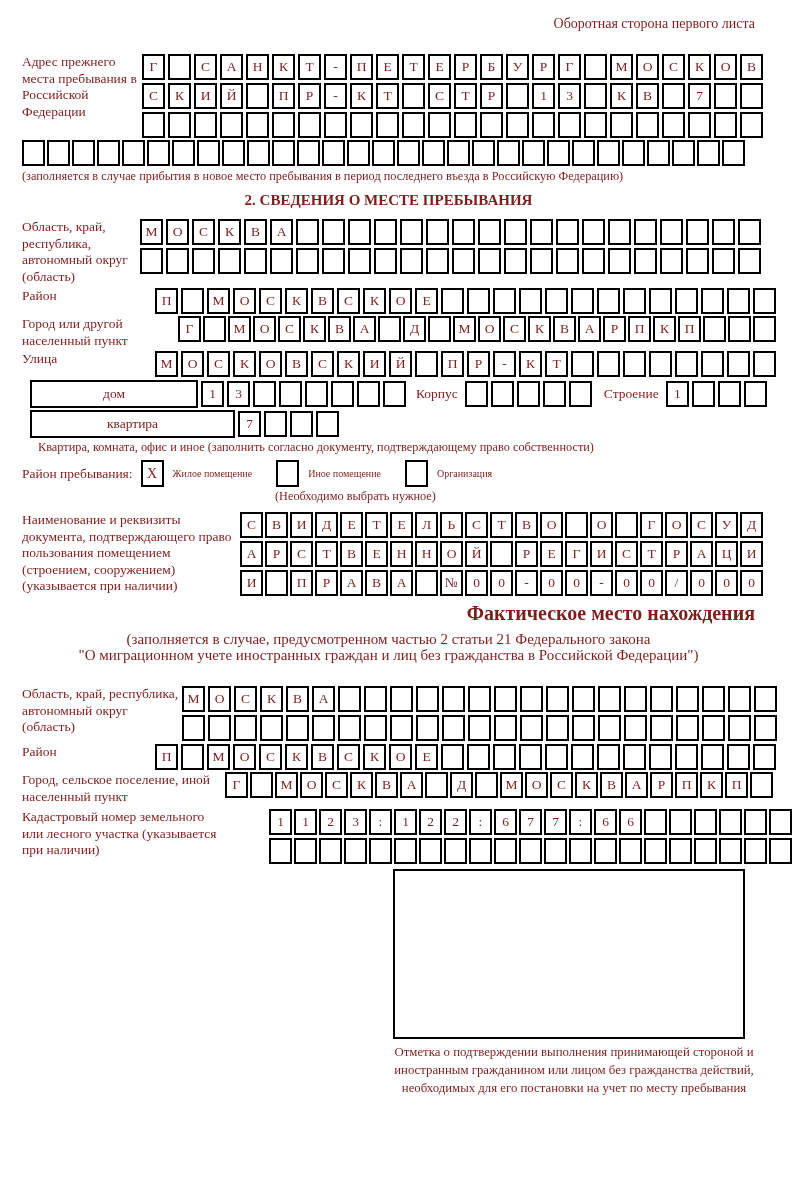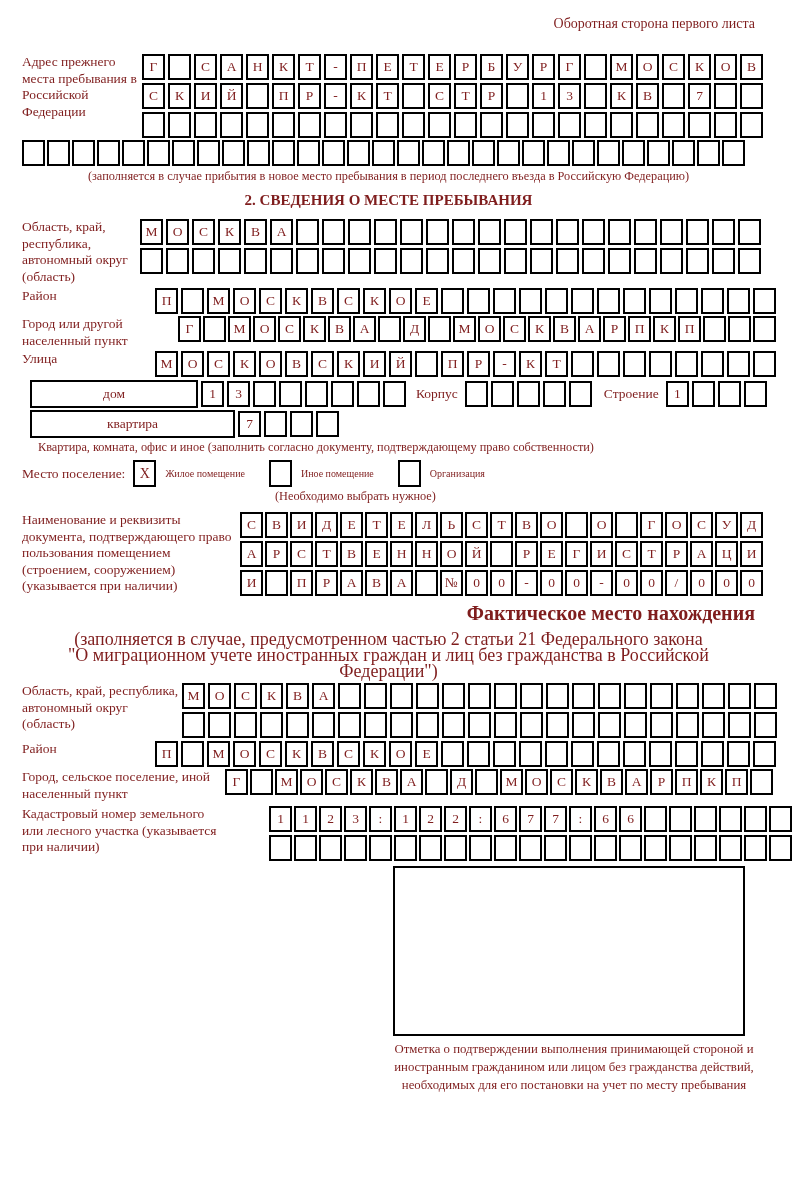--- a/index.html
+++ b/index.html
@@ -26,38 +26,38 @@
   }
   .wbox{
     box-sizing:border-box;flex:none;
     border:2px solid #000;height:28px;
     display:flex;align-items:center;justify-content:center;
     font-size:13.5px;
     text-align:right;
   }
   .inline-lbl{font-size:13.5px;line-height:28px;flex:none;}
   .note{font-size:12.3px;line-height:15px;}
-  .note-center{text-align:center;}
+  .note-center{}
   .sec-title{text-align:center;font-weight:bold;font-size:15px;margin:8px 0 10px 0;}
   .sub-title{text-align:right;font-weight:bold;font-size:20px;margin:0 0 6px 0;}
   .hrow{display:flex;align-items:center;margin-bottom:2px;}
   .hrow .cellrow{margin-left:3px;}
   .caption{font-size:12.3px;line-height:15px;margin:1px 0 5px 16px;}
   .stay-row{display:flex;align-items:center;margin-top:4px;margin-bottom:2px;}
   .chk{
     box-sizing:content-box;flex:none;
     width:19px;height:23px;border:2px solid #000;
     display:inline-flex;align-items:center;justify-content:center;
     font-size:14px;
   }
   .stay-lbl{font-size:13.5px;margin-right:8px;}
   .opt-lbl{font-size:10px;margin:0 24px 0 9px;}
   .stay-note{font-size:12.3px;margin:2px 0 8px 253px;}
   .doc-field{margin-bottom:6px;}
-  .fact-notes{text-align:center;font-size:18px;line-height:16px;margin-bottom:4px;}
+  .fact-notes{text-align:center;font-size:15px;line-height:16px;margin-bottom:23px;}
   .stamp-box{margin:5px 0 0 371px;width:352px;height:170px;border:2px solid #000;box-sizing:border-box;}
   .stamp-note{margin:4px 0 0 352px;width:400px;text-align:center;font-size:12.8px;line-height:18px;}
 </style>
 </head>
 <body>
 
 <div class="page">
 
   <div class="hdr-note">Оборотная сторона первого листа</div>
 
@@ -361,21 +361,21 @@
     <div class="cellrow">
         <span class="cell">7</span>
         <span class="cell"></span>
         <span class="cell"></span>
         <span class="cell"></span>
       </div>
   </div>
   <div class="caption">Квартира, комната, офис и иное (заполнить согласно документу, подтверждающему право собственности)</div>
 
   <div class="stay-row">
-    <span class="stay-lbl">Место поселение:</span>
+    <span class="stay-lbl">Район пребывания:</span>
     <span class="chk">X</span>
     <span class="opt-lbl">Жилое помещение</span>
     <span class="chk"></span>
     <span class="opt-lbl">Иное помещение</span>
     <span class="chk"></span>
     <span class="opt-lbl">Организация</span>
   </div>
   <div class="stay-note">(Необходимо выбрать нужное)</div>
 
   <div class="field doc-field">

